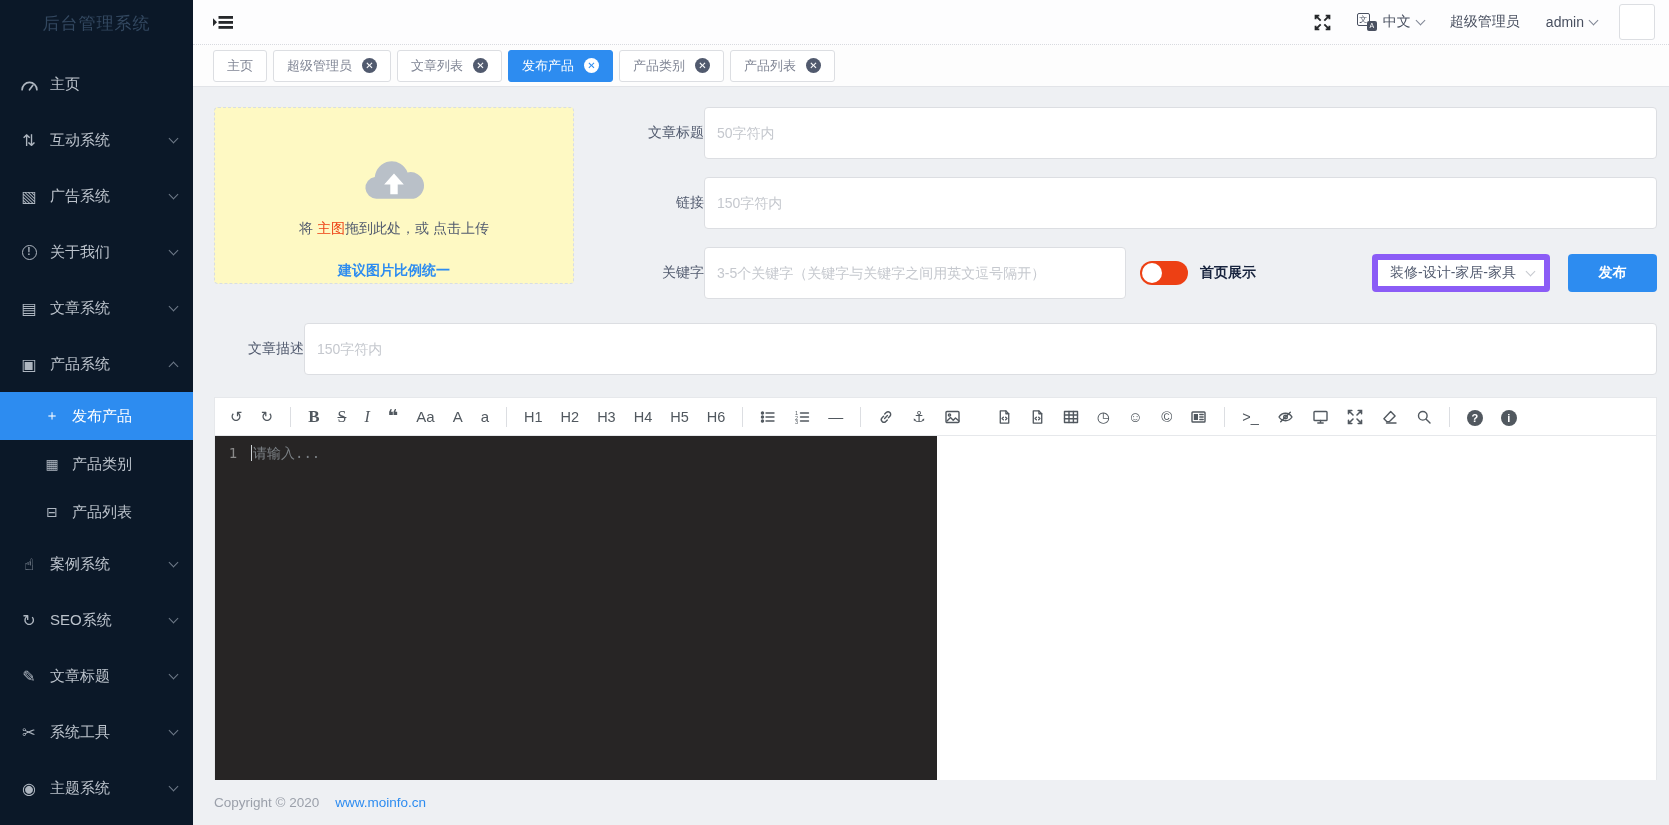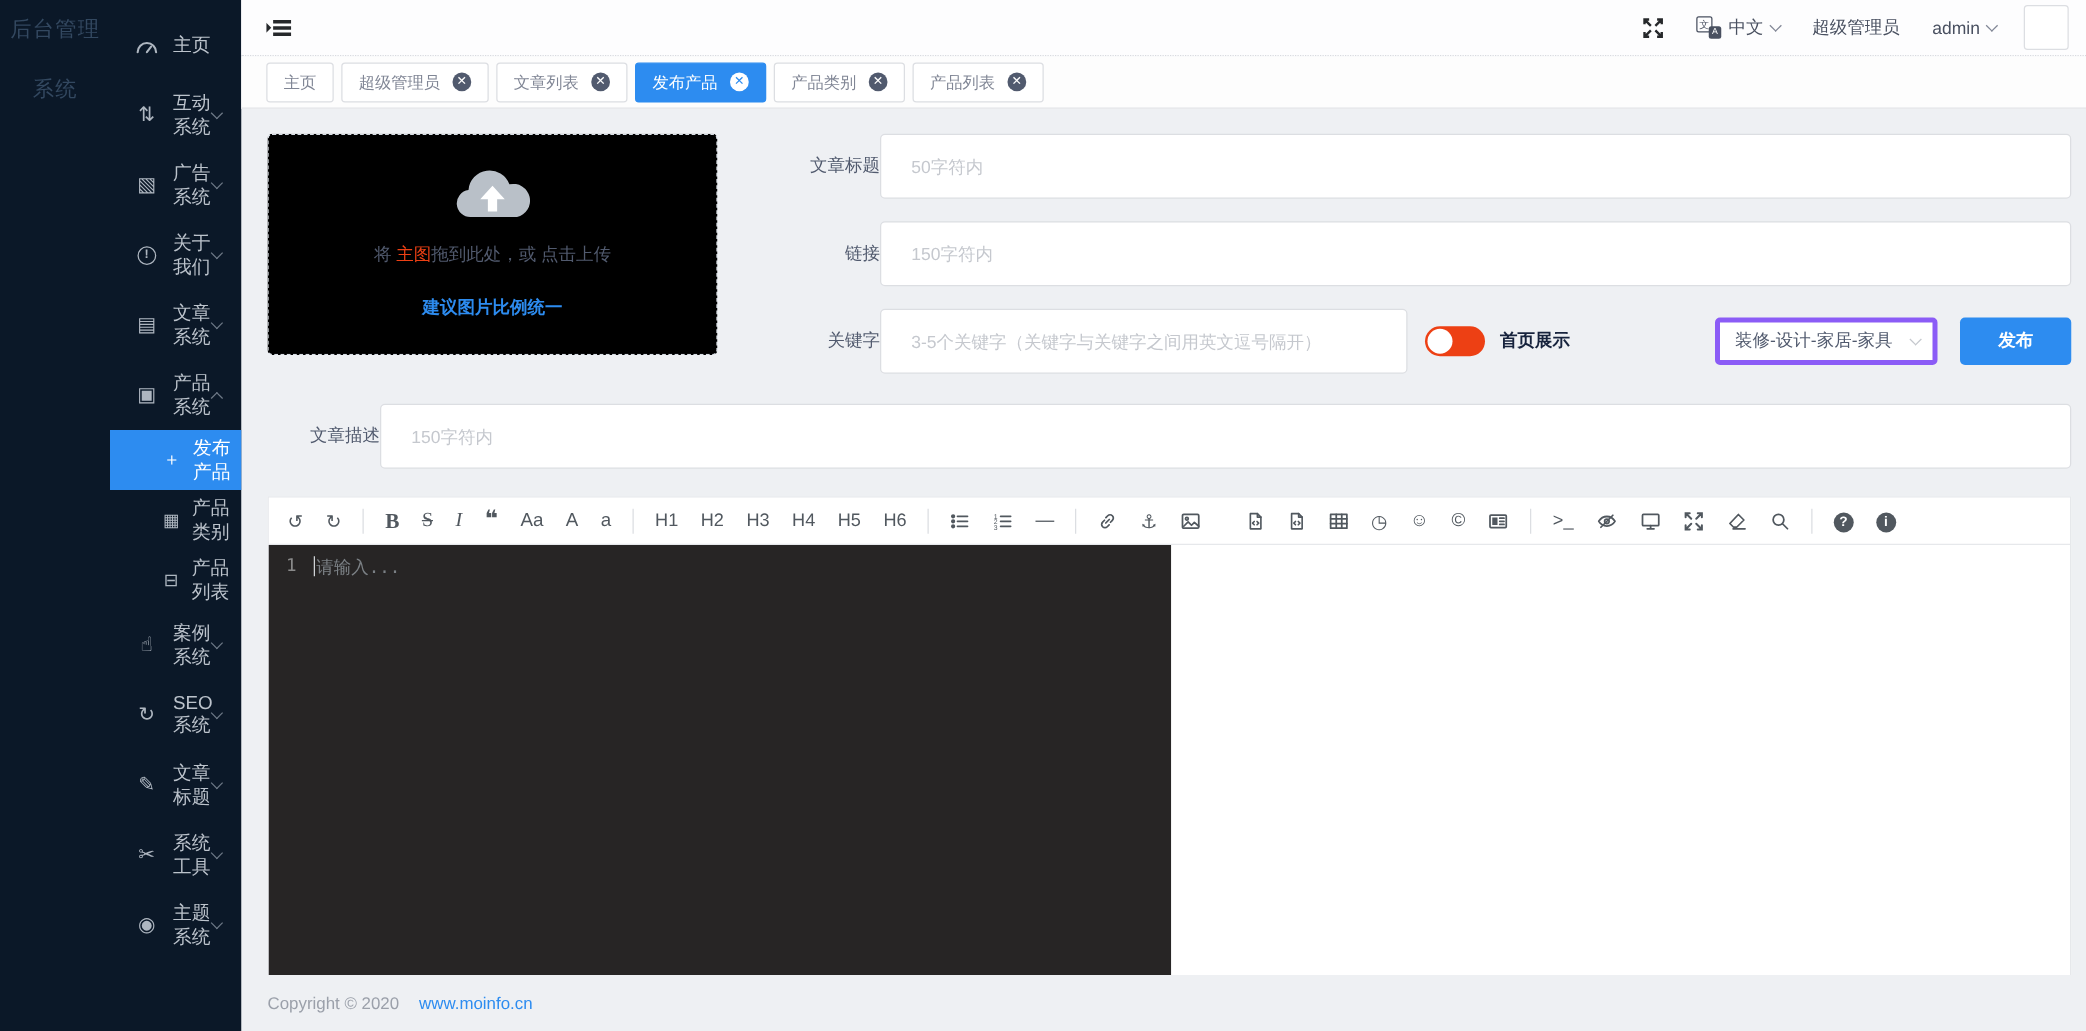--- a/index.html
+++ b/index.html
@@ -1,20 +1,20 @@
 <!DOCTYPE html>
 <html><head>
 <meta charset="utf-8">
 <style>
   *{box-sizing:border-box;margin:0;padding:0;}
   html,body{width:1669px;height:825px;overflow:hidden;}
   body{font-family:"Liberation Sans","DejaVu Sans",sans-serif;font-size:14px;color:#515a6e;background:#eef0f3;display:flex;}
 
   
-  .sidebar{width:193px;height:825px;background:#0b1828;flex-shrink:0;display:flex;flex-direction:row;}
+  .sidebar{width:193px;height:825px;background:#0b1828;flex-shrink:0;display:flex;flex-direction:column;}
   .sidebar-title{height:48px;line-height:48px;text-align:center;color:#334860;font-size:17px;letter-spacing:1px;}
   .side-menu{flex:1;padding-top:8px;}
   .side-item{height:56px;display:flex;align-items:center;padding:0 16px 0 18px;color:#bcc3cc;cursor:pointer;font-size:15px;}
   .side-item .s-icon{width:22px;margin-right:10px;font-size:16px;text-align:center;color:#aeb6c0;display:inline-flex;justify-content:center;align-items:center;}
   .side-item .s-label{flex:1;}
   .side-sub{height:48px;display:flex;align-items:center;padding-left:42px;color:#bcc3cc;cursor:pointer;font-size:15px;}
   .side-sub .s-icon{width:20px;margin-right:10px;font-size:14px;text-align:center;color:#aeb6c0;display:inline-flex;justify-content:center;align-items:center;}
   .side-sub.active{background:#2d8cf0;color:#ffffff;}
   .side-sub.active .s-icon{color:#ffffff;}
   .chev{display:inline-block;width:7px;height:7px;border-right:1.5px solid #6f7a88;border-bottom:1.5px solid #6f7a88;transform:rotate(45deg);margin-top:-3px;}
@@ -35,34 +35,34 @@
   
   .tabbar{height:42px;background:#fdfdfd;border-bottom:1px solid #e2e4e8;display:flex;align-items:center;padding:0 20px;gap:6px;flex-shrink:0;}
   .tab{height:32px;display:inline-flex;align-items:center;padding:0 13px;background:#fff;border:1px solid #dcdee2;border-radius:3px;color:#808695;font-size:13px;cursor:pointer;gap:10px;}
   .tab.active{background:#2d8cf0;border-color:#2d8cf0;color:#fff;}
   .tab-close{width:15px;height:15px;border-radius:50%;background:#515a6e;color:#fff;font-size:10px;line-height:15px;text-align:center;display:inline-block;cursor:pointer;}
   .tab.active .tab-close{background:#fff;color:#2d8cf0;}
 
   
   .content{flex:1;padding:20px 12px 0 21px;overflow:hidden;}
   .row-top{display:flex;}
-  .upload-box{width:360px;height:177px;background:#000000;border:1px dashed #d7dde4;border-radius:4px;text-align:center;padding-top:22px;cursor:pointer;flex-shrink:0;}
+  .upload-box{width:360px;height:177px;background:#fef9c3;border:1px dashed #d7dde4;border-radius:4px;text-align:center;padding-top:47px;cursor:pointer;flex-shrink:0;}
   .upload-tip{margin-top:14px;color:#515a6e;font-size:14px;}
   .upload-tip .hl{color:#ed4014;}
   .upload-link{margin-top:24px;color:#2d8cf0;font-size:14px;font-weight:bold;cursor:pointer;display:inline-block;}
   .form-col{flex:1;margin-left:30px;}
   .f-row{display:flex;align-items:center;margin-bottom:18px;}
   .f-label{width:100px;text-align:right;padding-right:0;color:#515a6e;flex-shrink:0;}
-  .f-input{flex:1;height:52px;border:1px solid #dcdee2;border-radius:4px;padding:0 24px;font-size:14px;color:#515a6e;background:#fff;outline:none;font-family:inherit;}
+  .f-input{flex:1;height:52px;border:1px solid #dcdee2;border-radius:4px;padding:0 12px;font-size:14px;color:#515a6e;background:#fff;outline:none;font-family:inherit;}
   .f-input::placeholder{color:#c5c8ce;}
   .kw-input{flex:0 0 422px;}
   .switch{width:48px;height:24px;border-radius:12px;background:#ed4014;position:relative;margin-left:14px;cursor:pointer;flex-shrink:0;}
   .switch .knob{position:absolute;left:2px;top:2px;width:20px;height:20px;border-radius:50%;background:#fff;}
   .switch-label{margin-left:12px;color:#17233d;font-weight:bold;white-space:nowrap;}
-  .select{width:178px;height:38px;background:#fff;border:4px solid #8b5cf6;border-radius:4px;display:flex;align-items:center;padding:0 10px 0 12px;color:#515a6e;cursor:pointer;margin-left:auto;}
+  .select{width:178px;height:38px;background:#fff;border:6px solid #8b5cf6;border-radius:4px;display:flex;align-items:center;padding:0 10px 0 12px;color:#515a6e;cursor:pointer;margin-left:auto;}
   .select .sel-text{flex:1;white-space:nowrap;}
   .select .chev{border-color:#c5c8ce;}
   .publish-btn{width:89px;height:38px;margin-left:18px;background:#2d8cf0;border:none;border-radius:4px;color:#fff;font-size:14px;cursor:pointer;flex-shrink:0;font-family:inherit;font-weight:bold;}
   .row-desc{display:flex;align-items:center;margin-top:24px;}
   .row-desc .f-label{width:90px;}
 
   
   .editor{margin-top:22px;border:1px solid #e6e8eb;background:#fff;}
   .ed-toolbar{height:38px;display:flex;align-items:center;padding:0 6px;border-bottom:1px solid #e6e8eb;overflow:hidden;}
   .tb-ico{border:none;background:none;padding:0 9px;height:30px;color:#51585f;font-size:15px;cursor:pointer;display:inline-flex;align-items:center;font-family:inherit;}

